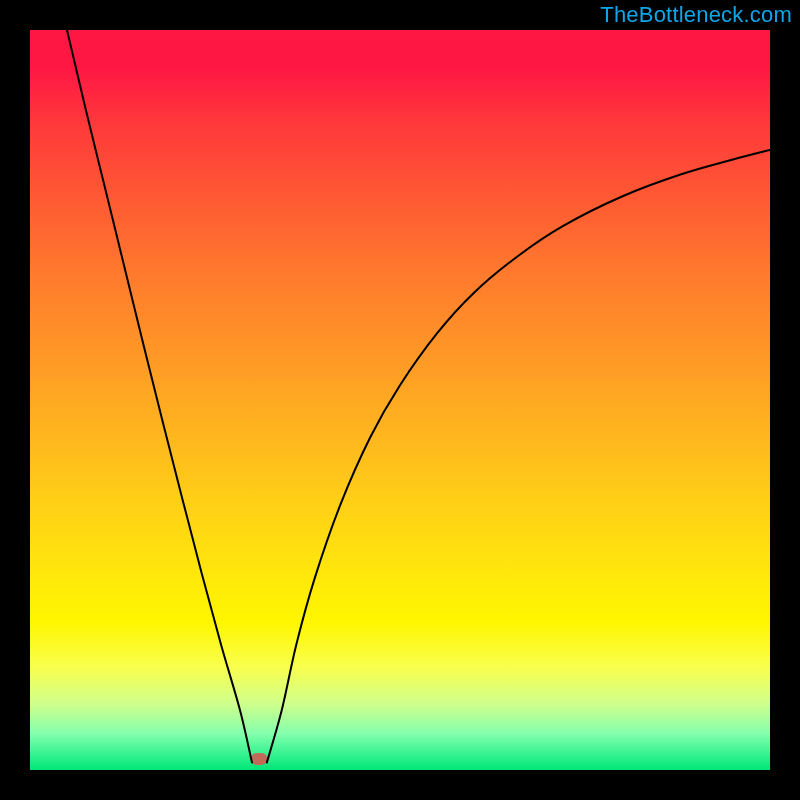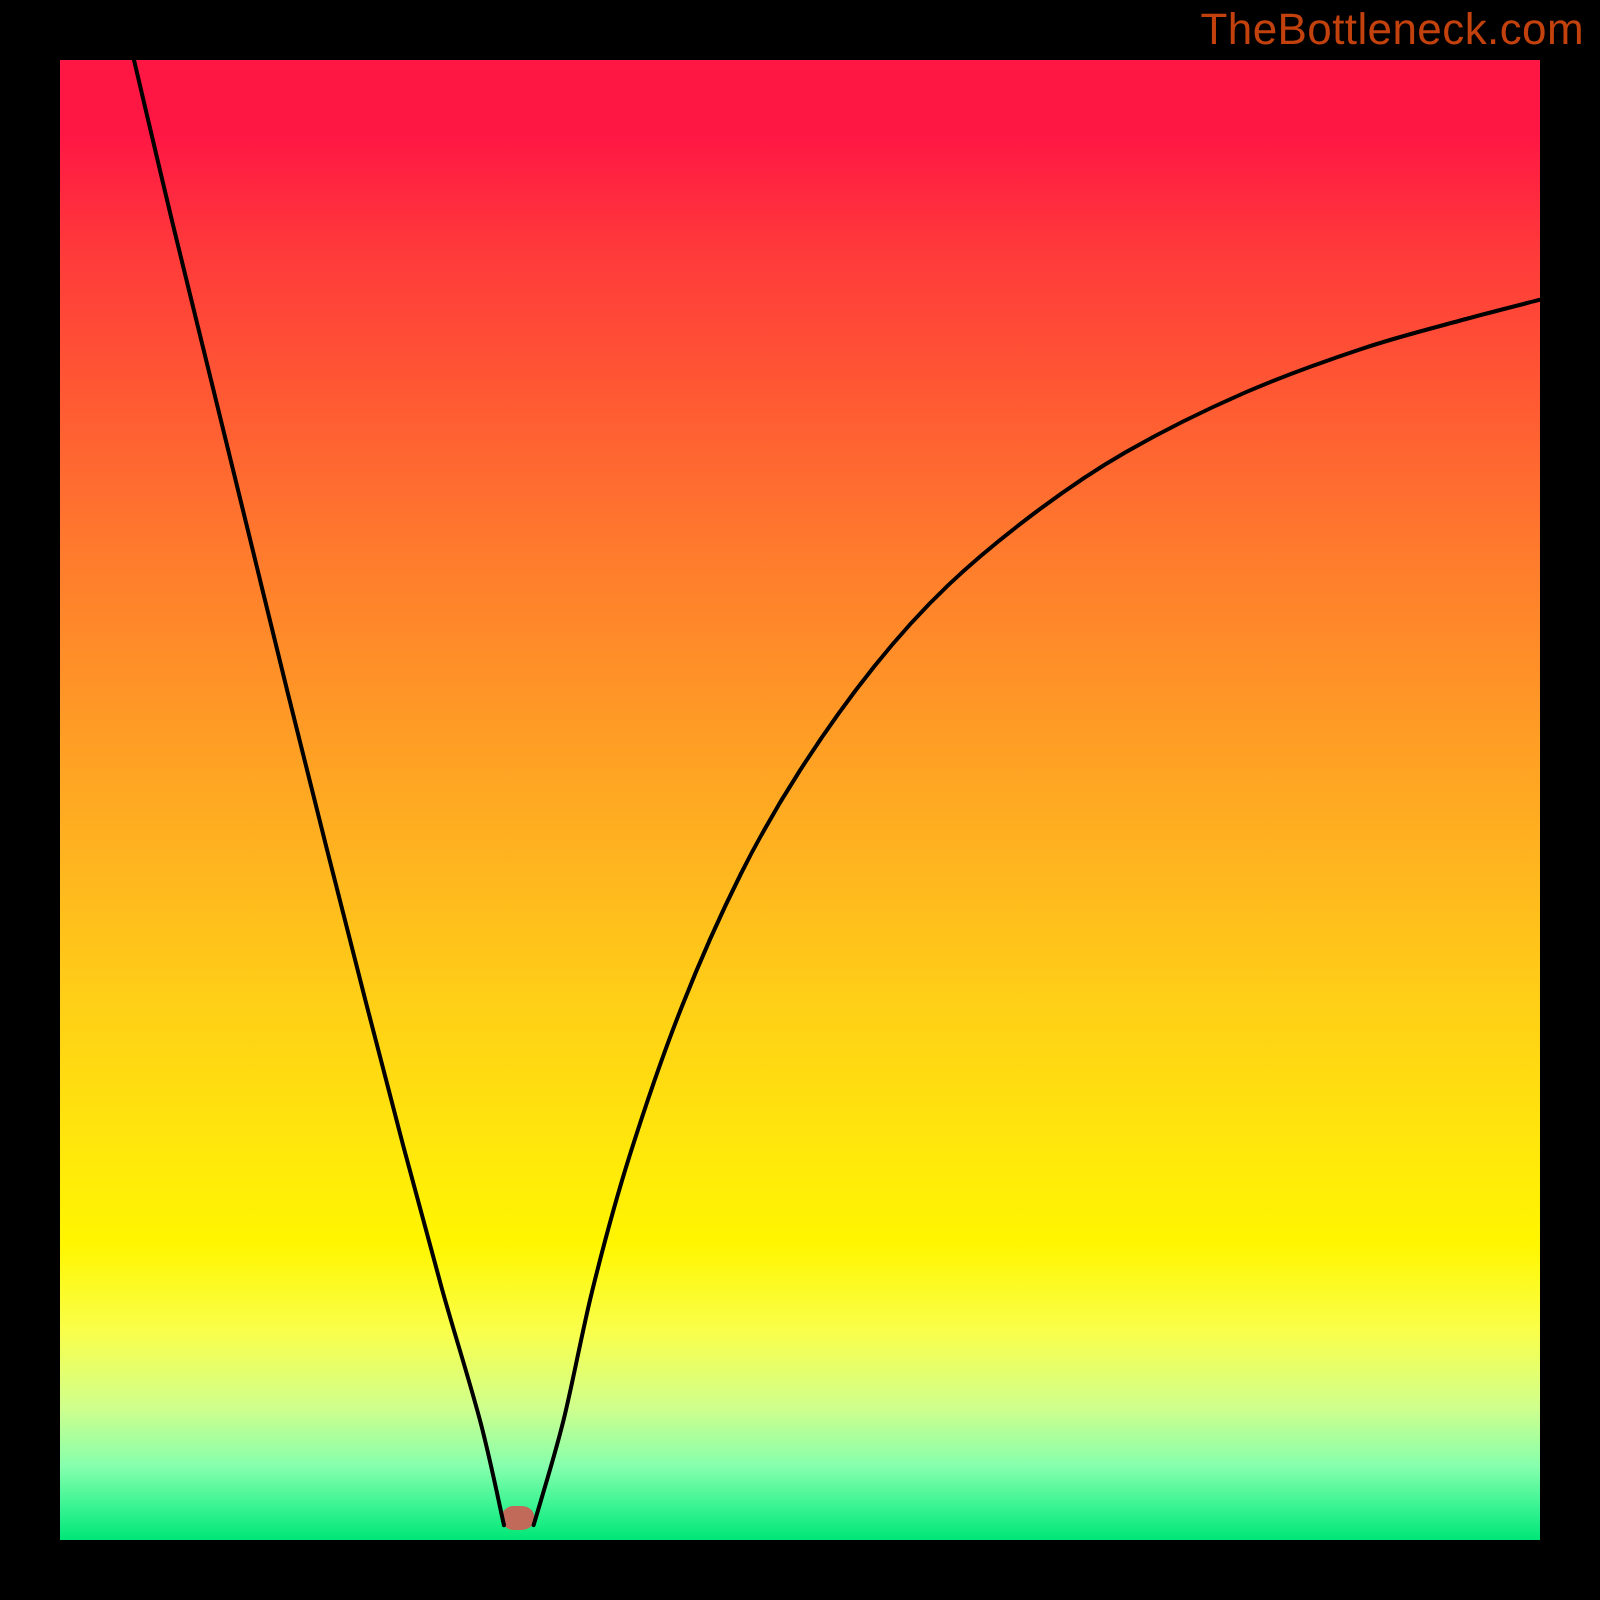--- a/index.html
+++ b/index.html
@@ -16,21 +16,21 @@
     top: 0;
     left: 0;
     width: 800px;
     height: 800px;
     background: #000;
   }
   .watermark {
     position: absolute;
     top: 2px;
     right: 8px;
-    color: #c2410c;
+    color: #0ea5e9;
     font-size: 22px;
     letter-spacing: 0.2px;
     font-weight: 400;
     z-index: 20;
   }
   .plot-area {
     position: absolute;
     left: 30px;
     top: 30px;
     width: 740px;

